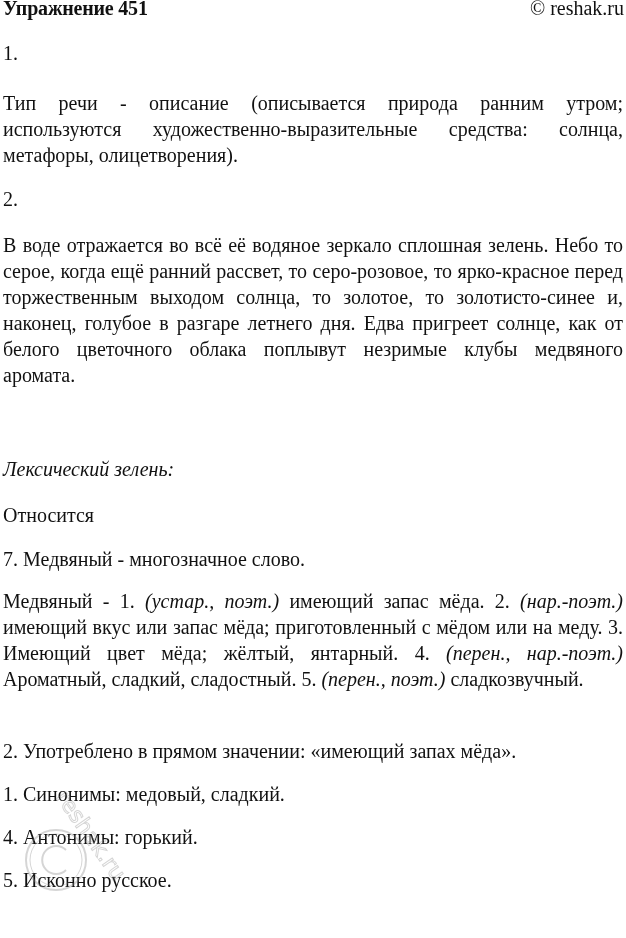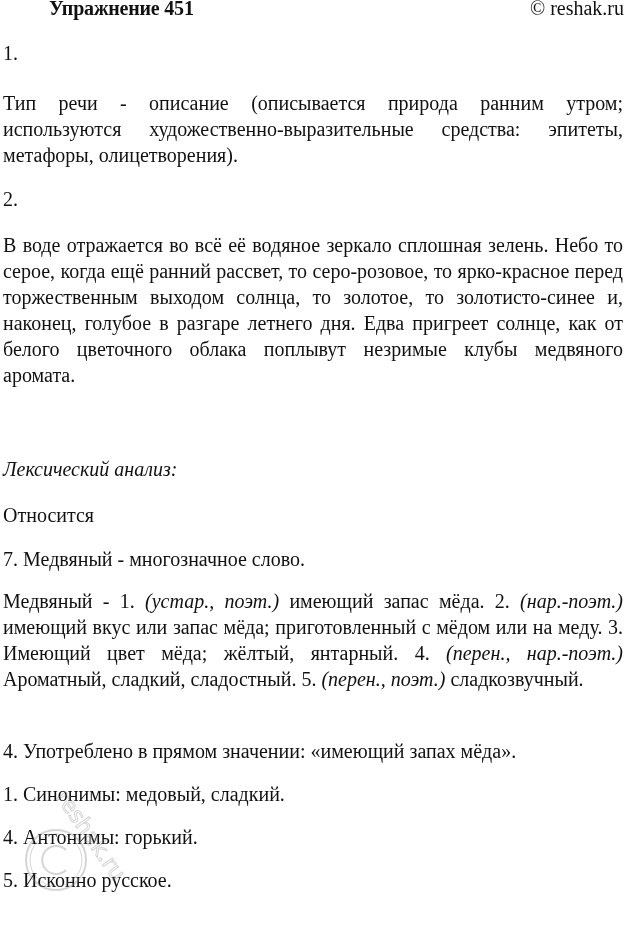--- a/index.html
+++ b/index.html
@@ -17,21 +17,20 @@
     }
     .page {
       position: absolute;
       left: 3px;
       top: 0;
       width: 620px;
     }
     .header {
       position: relative;
       height: 24px;
-      margin-left: 46px;
     }
     .title {
       position: absolute;
       left: 0;
       top: -3px;
       font-weight: bold;
       font-size: 20px;
       letter-spacing: -0.2px;
     }
     .site {
@@ -65,30 +64,30 @@
 </head>
 <body>
 
 <div class="page">
   <div class="header">
     <span class="title">Упражнение 451</span>
     <span class="site">© reshak.ru</span>
   </div>
 
   <p class="p" style="top:40px">1.</p>
-  <p class="p" style="top:90px">Тип речи - описание (описывается природа ранним утром; используются художественно-выразительные средства: эпитеты, метафоры, олицетворения).</p>
+  <p class="p" style="top:90px">Тип речи - описание (описывается природа ранним утром; используются художественно-выразительные средства: солнца, метафоры, олицетворения).</p>
 
   <p class="p" style="top:186px">2.</p>
   <p class="p" id="sec2" style="top:232px"><span>В воде отражается во всё её вод</span><span class="u">ян</span><span>ое зеркало сплош</span><span class="u">н</span><span>ая зелень. Небо то серое, когда ещё ра</span><span class="u">нн</span><span>ий рассвет, то серо</span><span class="u">-</span><span>розовое, то ярко</span><span class="u">-</span><span>красное перед торжестве</span><span class="u">нн</span><span>ым выходом солнца, то золотое, то золотисто</span><span class="u">-</span><span>синее и, наконец, голубое в разгаре летнего дня. Едва пригреет солнце, как от белого цветочного облака поплывут н</span><span class="u">ез</span><span>римые клубы медв</span><span class="u">ян</span><span>ого аромата.</span></p>
 
-  <p class="p i" style="top:456px">Лексический анализ:</p>
+  <p class="p i" style="top:456px">Лексический зелень:</p>
   <p class="p" style="top:502px">Относится</p>
   <p class="p" style="top:546px">7. Медвяный - многозначное слово.</p>
   <p class="p" id="defn" style="top:588px"><span>Медвяный - 1. </span><span class="i">(устар., поэт.)</span><span> имеющий запас мёда. 2. </span><span class="i">(нар.-поэт.)</span><span> имеющий вкус или запас мёда; приготовленный с мёдом или на меду. 3. Имеющий цвет мёда; жёлтый, янтарный. 4. </span><span class="i">(перен., нар.-поэт.)</span><span> Ароматный, сладкий, сладостный. 5. </span><span class="i">(перен., поэт.)</span><span> сладкозвучный.</span></p>
-  <p class="p" style="top:738px">4. Употреблено в прямом значении: «имеющий запах мёда».</p>
+  <p class="p" style="top:738px">2. Употреблено в прямом значении: «имеющий запах мёда».</p>
   <p class="p" style="top:781px">1. Синонимы: медовый, сладкий.</p>
   <p class="p" style="top:824px">4. Антонимы: горький.</p>
   <p class="p" style="top:867px">5. Исконно русское.</p>
   <p class="p" style="top:938px">6. Относится к устаревшей лексике.</p>
 </div>
 
 <svg class="watermark" viewBox="0 0 140 110">
   <circle cx="38" cy="70" r="30" fill="none" stroke="#888" stroke-width="2"></circle>
   <circle cx="38" cy="70" r="26" fill="none" stroke="#888" stroke-width="1"></circle>
   <path d="M48 60 A14 14 0 1 0 48 80" fill="none" stroke="#888" stroke-width="2"></path>

